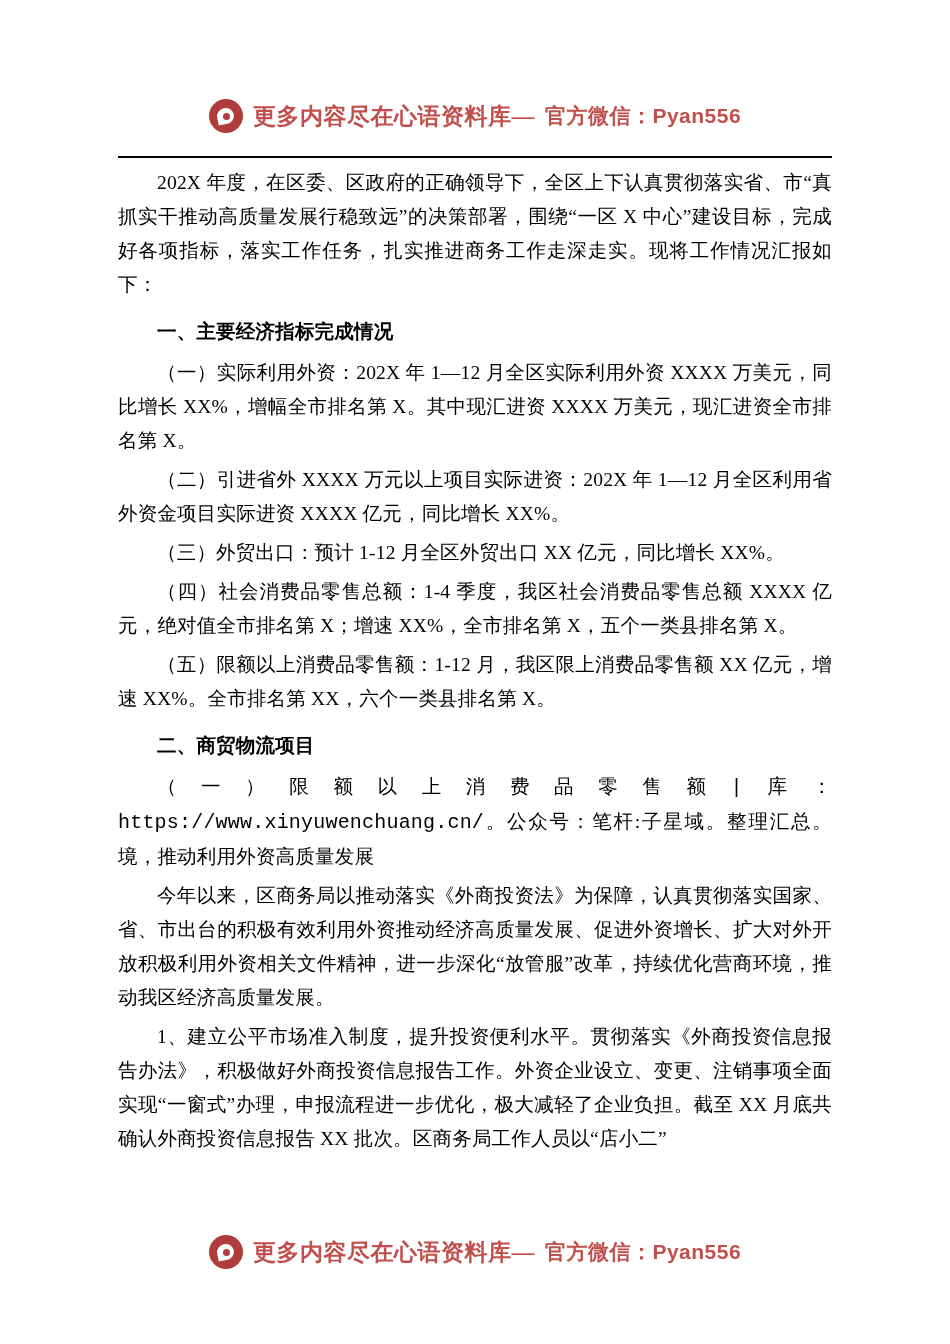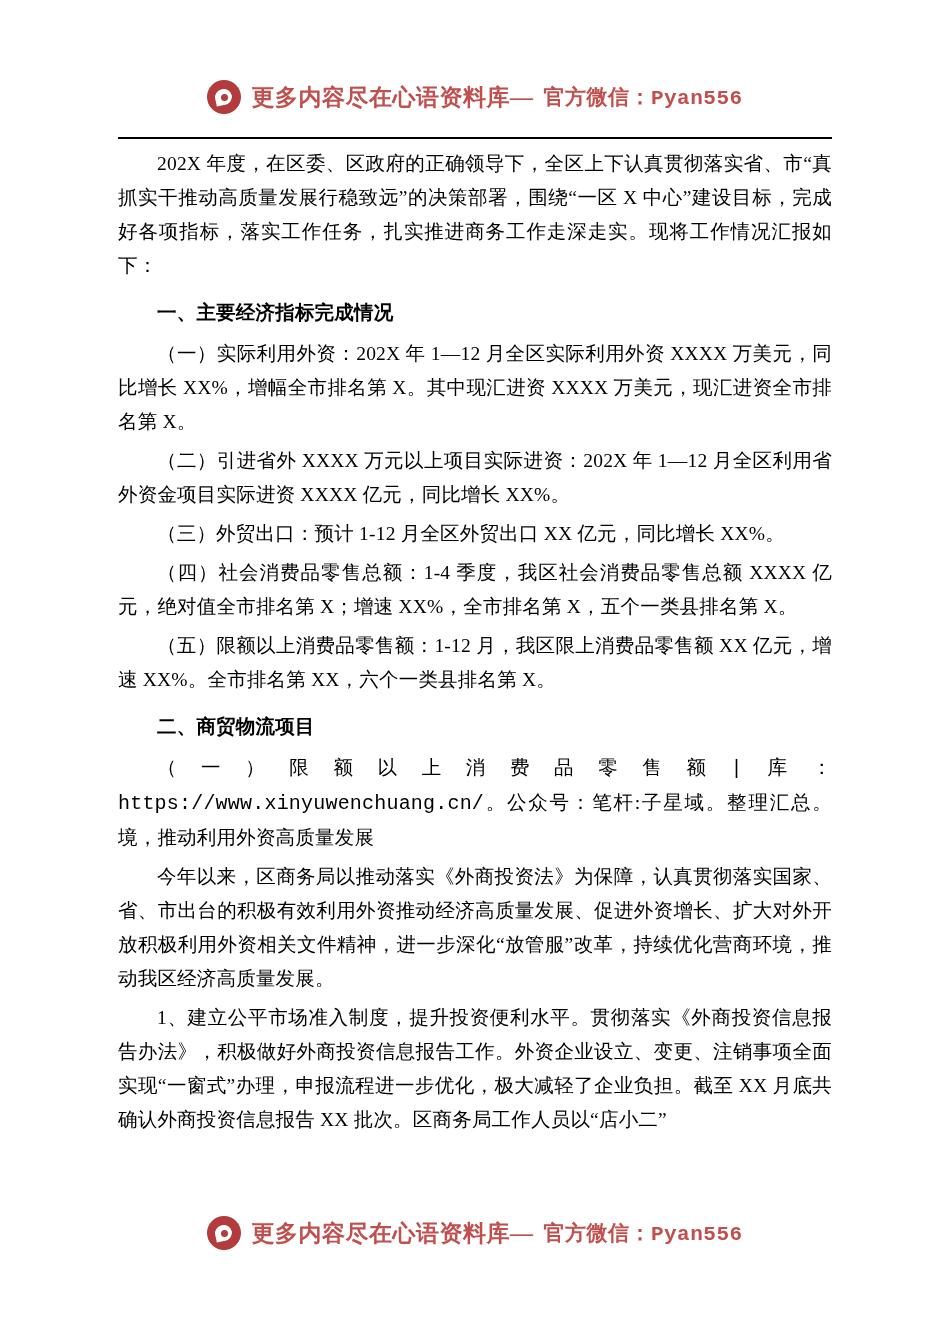--- a/index.html
+++ b/index.html
@@ -14,20 +14,21 @@
     color: #000000;
     position: relative;
     overflow: hidden;
   }
   .page {
     position: relative;
     width: 950px;
     height: 1155px;
     box-sizing: border-box;
     padding: 0 87px;
+    margin-top: 19px;
   }
 
   
   .watermark {
     display: flex;
     align-items: center;
     justify-content: center;
     gap: 10px;
     width: 100%;
   }
@@ -72,21 +73,21 @@
     z-index: 2;
   }
   .wm-text-main {
     font-family: "Liberation Serif", "DejaVu Serif", serif;
     font-size: 23px;
     font-weight: bold;
     color: #c0504d;
     letter-spacing: 0.5px;
   }
   .wm-text-sub {
-    font-family: Liberation Mono, monospace;
+    font-family: Liberation Sans, sans-serif;
     font-size: 21px;
     font-weight: bold;
     color: #c0504d;
     letter-spacing: 0.5px;
   }
 
   
   .header-rule {
     position: absolute;
     left: 118px;

